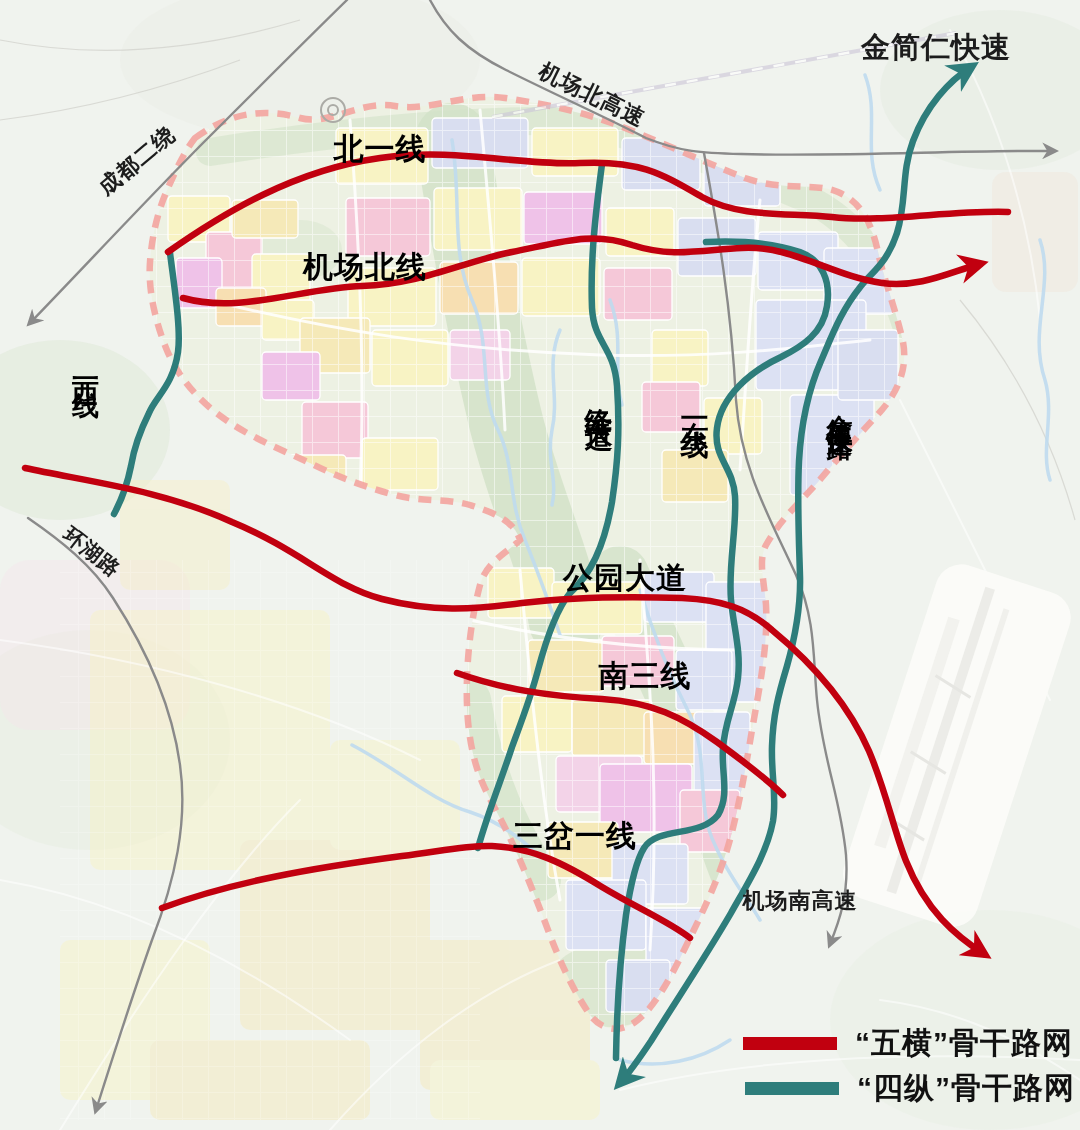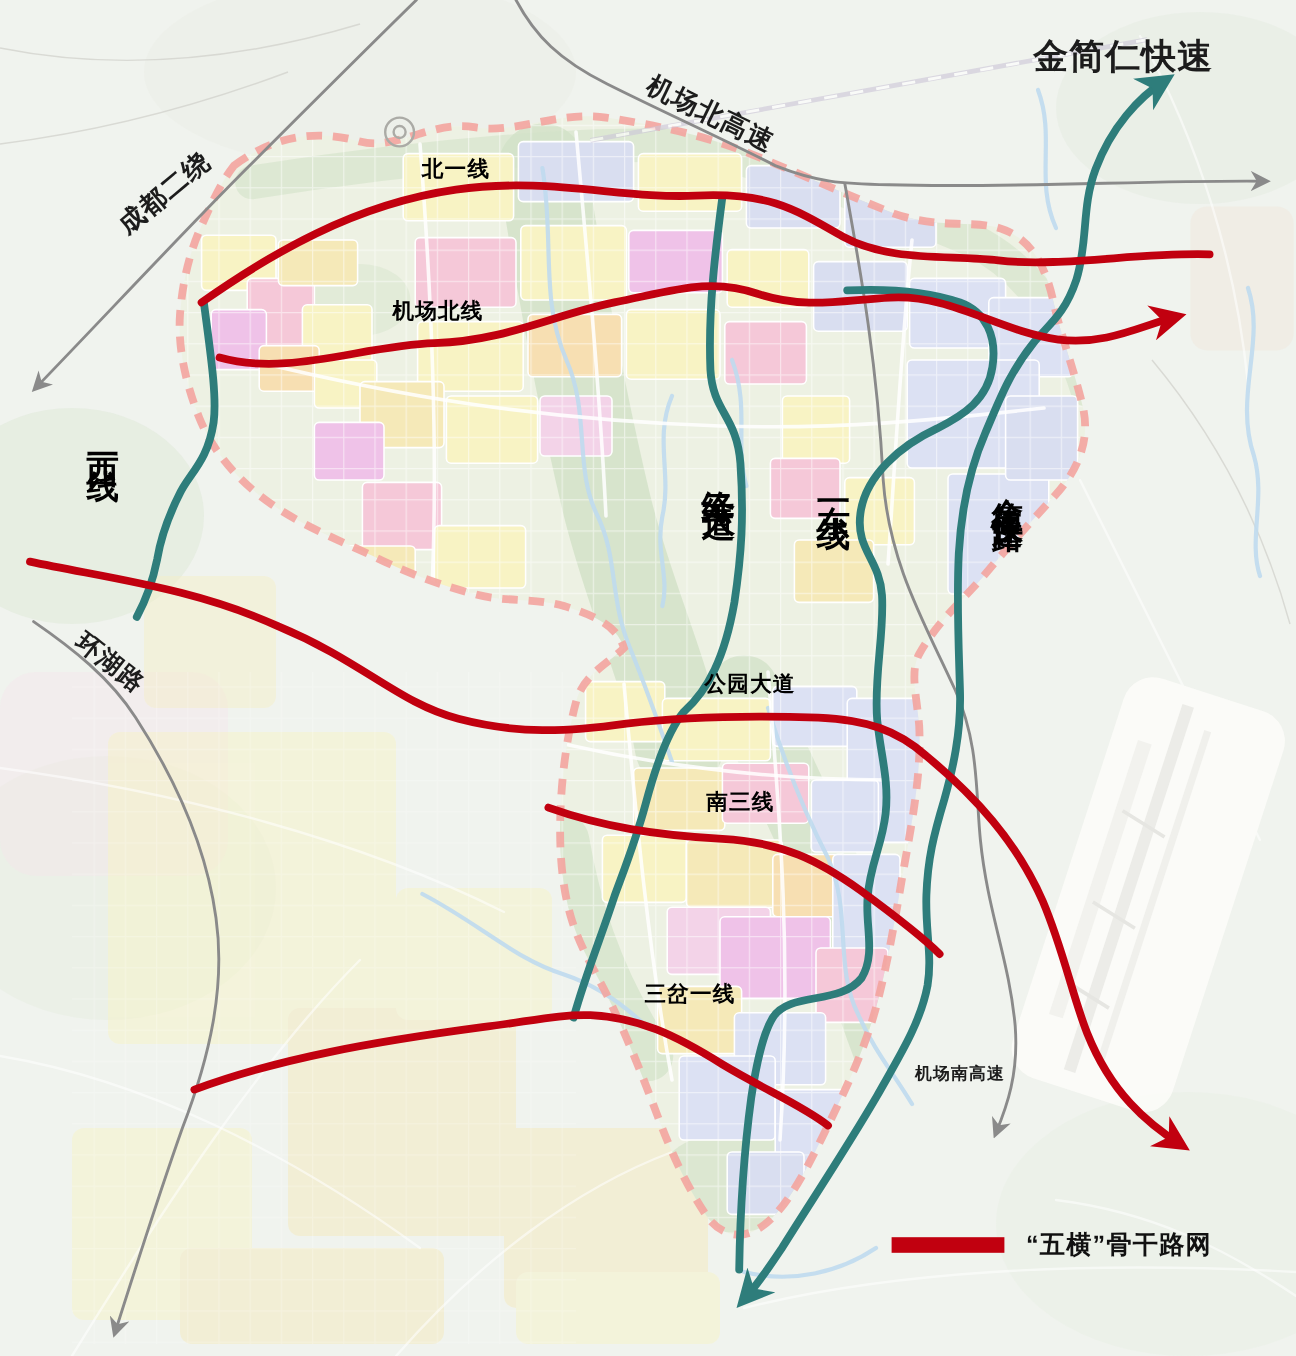--- a/index.html
+++ b/index.html
@@ -1,37 +1,37 @@
 <!DOCTYPE html>
 <html style="--horizontal-red: #C1000F; --vertical-teal: #2E7D7B; --context-gray: #8A8A8A; --boundary-pink: #F3A49E;"><head>
 <meta charset="utf-8">
 <style>
   html,body{margin:0;padding:0;background:#fff;}
   .stage{position:relative;width:1080px;height:1130px;overflow:hidden;
          background:#F0F3EE;font-family:"Liberation Sans","DejaVu Sans",sans-serif;}
   .stage svg{position:absolute;left:0;top:0;}
   .map-label{position:absolute;color:#000;font-weight:700;white-space:nowrap;
              transform:translate(-50%,0);letter-spacing:1px;}
-  .map-label.h27{font-size:18px;}
+  .map-label.h27{font-size:30px;}
   .map-label.ctx{font-weight:600;color:#1c1c1c;letter-spacing:1px;}
   .map-label.vert{writing-mode:vertical-rl;text-orientation:upright;line-height:1;
                   transform:translate(-50%,0);letter-spacing:5px;}
   .road-h{stroke:var(--horizontal-red,#C1000F);fill:none;stroke-width:6.5;stroke-linecap:round;}
   .road-v{stroke:var(--vertical-teal,#2E7D7B);fill:none;stroke-width:6.5;stroke-linecap:round;}
   .road-g{stroke:var(--context-gray,#8A8A8A);fill:none;stroke-width:2.4;stroke-linecap:round;}
   .boundary{stroke:var(--boundary-pink,#F3A49E);fill:none;stroke-width:6.5;
             stroke-dasharray:13 9;opacity:.9;}
   .river{stroke:#BFDAEE;fill:none;stroke-width:3.5;stroke-linecap:round;opacity:.9;}
   .wroad{stroke:#ffffff;fill:none;stroke-width:3;opacity:.85;stroke-linecap:round;}
   .oroad{stroke:#ffffff;fill:none;stroke-width:2;opacity:.55;stroke-linecap:round;}
   .hair{stroke:#CFCFC9;fill:none;stroke-width:1.2;opacity:.7;}
   .greenband{stroke:#D2E2C8;fill:none;stroke-linecap:round;}
   .legend-row{position:absolute;display:flex;align-items:center;}
   .legend-swatch{display:inline-block;width:94px;height:13px;margin-right:18px;}
-  .legend-text{font-size:21px;font-weight:700;color:#111;letter-spacing:1px;}
+  .legend-text{font-size:30px;font-weight:700;color:#111;letter-spacing:1px;}
   marker path.mk-red{fill:var(--horizontal-red,#C1000F);}
   marker path.mk-teal{fill:var(--vertical-teal,#2E7D7B);}
   marker path.mk-gray{fill:var(--context-gray,#8A8A8A);}
 </style>
 </head>
 <body>
 
 <div class="stage">
 
 <svg width="1080" height="1130" viewBox="0 0 1080 1130">
@@ -254,32 +254,36 @@
     <path class="road-h" d="M183,298 C240,314 302,288 362,286 C422,284 462,262 512,252 C562,242 592,231 632,245 C672,258 702,250 742,248 C792,245 832,276 882,283 C922,288 952,271 980,264" marker-end="url(#arrRed)"></path>
     <path class="road-h" d="M25,468 C90,482 162,490 232,522 C302,551 332,586 382,599 C432,612 472,610 522,603 C572,597 622,596 682,598 C722,600 747,608 772,630 C812,663 847,701 869,751 C886,791 894,831 906,861 C926,911 956,936 984,954" marker-end="url(#arrRed)"></path>
     <path class="road-h" d="M457,673 C502,689 547,696 602,699 C652,702 682,717 717,742 C747,764 768,780 783,795"></path>
     <path class="road-h" d="M162,908 C232,882 312,868 402,856 C442,851 467,845 492,846 C532,848 562,862 602,887 C637,908 670,922 690,938"></path>
   </g>
 </svg>
 
 <div class="map-label h27" style="left:380px;top:129px;">北一线</div>
 <div class="map-label h27" style="left:365px;top:247px;text-align:right;">机场北线</div>
 <div class="map-label h27" style="left:625px;top:558px;">公园大道</div>
-<div class="map-label h27" style="left:617px;top:656px;">南三线</div>
+<div class="map-label h27" style="left:645px;top:656px;">南三线</div>
 <div class="map-label h27" style="left:562px;top:816px;margin-left:13px;">三岔一线</div>
 
 <div class="map-label vert" style="left:85px;top:360px;font-size:27px;">西一线</div>
 <div class="map-label vert" style="left:598px;top:386px;font-size:28px;">绛云大道</div>
 <div class="map-label vert" style="left:694px;top:398px;font-size:28px;">东一线</div>
 <div class="map-label vert" style="left:840px;top:394px;font-size:26px;letter-spacing:4px;">金简仁快速路</div>
 
 <div class="map-label ctx" style="left:137px;top:146px;font-size:22px;transform:translate(-50%,0) rotate(-40deg);">成都二绕</div>
 <div class="map-label ctx" style="left:592px;top:80px;font-size:22px;transform:translate(-50%,0) rotate(26deg);">机场北高速</div>
 <div class="map-label ctx" style="left:936px;top:28px;font-size:29px;">金简仁快速</div>
 <div class="map-label ctx" style="left:92px;top:538px;font-size:21px;transform:translate(-50%,0) rotate(38deg);">环湖路</div>
-<div class="map-label ctx" style="left:800px;top:886px;font-size:14px;">机场南高速</div>
+<div class="map-label ctx" style="left:800px;top:886px;font-size:22px;">机场南高速</div>
 
 <div class="legend-row" style="left:743px;top:1023px;">
   <span class="legend-swatch" style="background: rgb(193, 0, 15);"></span>
   <span class="legend-text">“五横”骨干路网</span>
 </div>
-
+<div class="legend-row" style="left:745px;top:1068px;">
+  <span class="legend-swatch" style="background: rgb(46, 125, 123);"></span>
+  <span class="legend-text">“四纵”骨干路网</span>
 </div>
 
+</div>
+
 </body></html>

